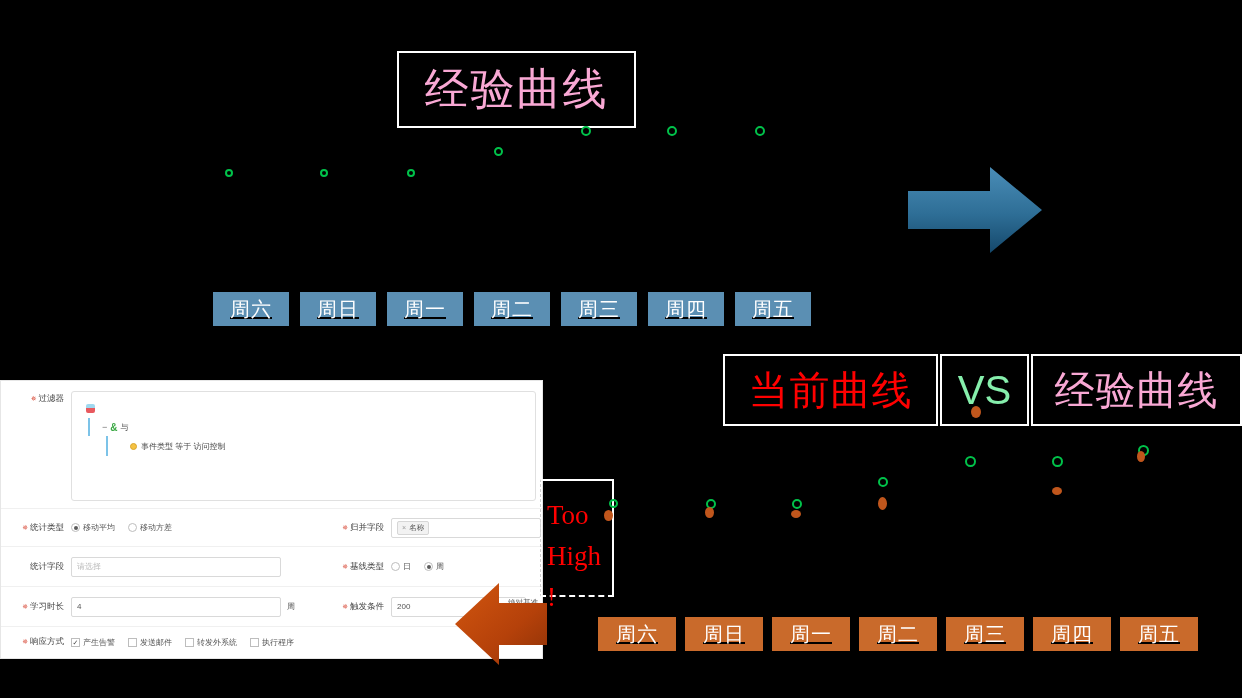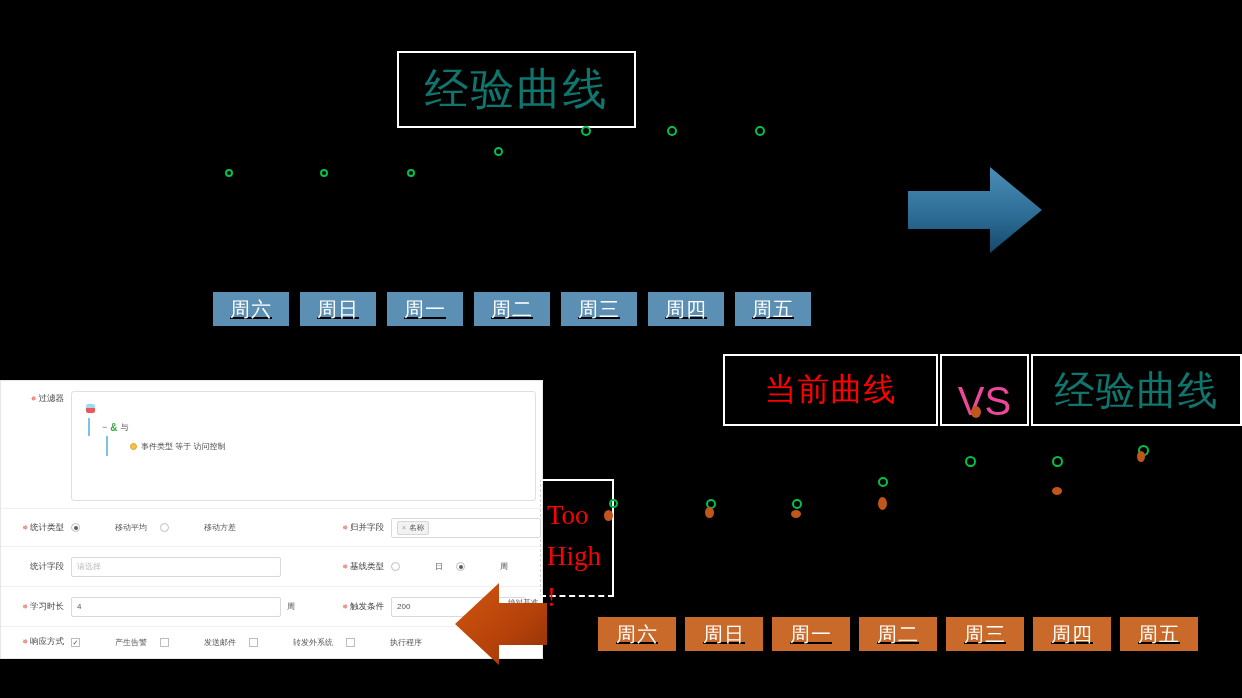--- a/index.html
+++ b/index.html
@@ -15,31 +15,31 @@
   .abs { position: absolute; }
 
   
   .titlebox {
     position: absolute;
     border: 2px solid #ffffff;
     background: #000;
     display: flex; align-items: center; justify-content: center;
     white-space: nowrap;
   }
-  .title-green { color: #0f766e; }
+  .title-green { color: #f9a8d4; }
   .title-red   { color: #FF0000; }
-  .title-vs    { color: #ec4899; align-items: flex-end; }
+  .title-vs    { color: #86efac; }
 
   #title-experience {
     left: 397px; top: 51px; width: 239px; height: 77px;
     font-size: 44px; letter-spacing: 2px;
   }
   #box-current {
     left: 723px; top: 354px; width: 215px; height: 72px;
-    font-size: 32px; letter-spacing: 1px;
+    font-size: 40px; letter-spacing: 1px;
   }
   #box-vs {
     left: 940px; top: 354px; width: 89px; height: 72px;
     font-size: 40px;
   }
   #box-experience2 {
     left: 1031px; top: 354px; width: 211px; height: 72px;
     font-size: 40px; letter-spacing: 1px;
   }
 
@@ -190,21 +190,21 @@
     margin-right: 3px;
   }
   .radio { border-radius: 50%; }
   .radio.on::after {
     content: ""; width: 4px; height: 4px; border-radius: 50%;
     background: #5c5c5c;
   }
   .checkbox.on::after {
     content: "\2713"; font-size: 7px; color: #4a4a4a; line-height: 1;
   }
-  .opt { display: inline-flex; align-items: center; margin-right: 13px; font-size: 8px; color: #555; gap: 32px; }
+  .opt { display: inline-flex; align-items: center; margin-right: 13px; font-size: 8px; color: #555; }
 
   .tag {
     display: inline-flex; align-items: center;
     background: #f2f2f2; border: 1px solid #d6d6d6; border-radius: 2px;
     padding: 1px 4px; font-size: 7.5px; color: #555;
     gap: 3px;
   }
   .tag .x { color: #999; font-size: 7px; }
 
   .suffix { font-size: 8px; color: #555; margin-left: 6px; }

